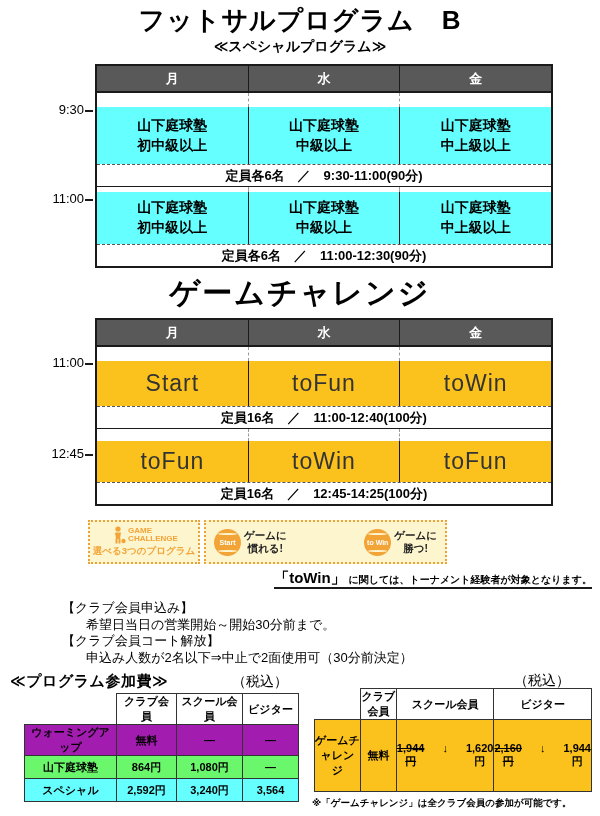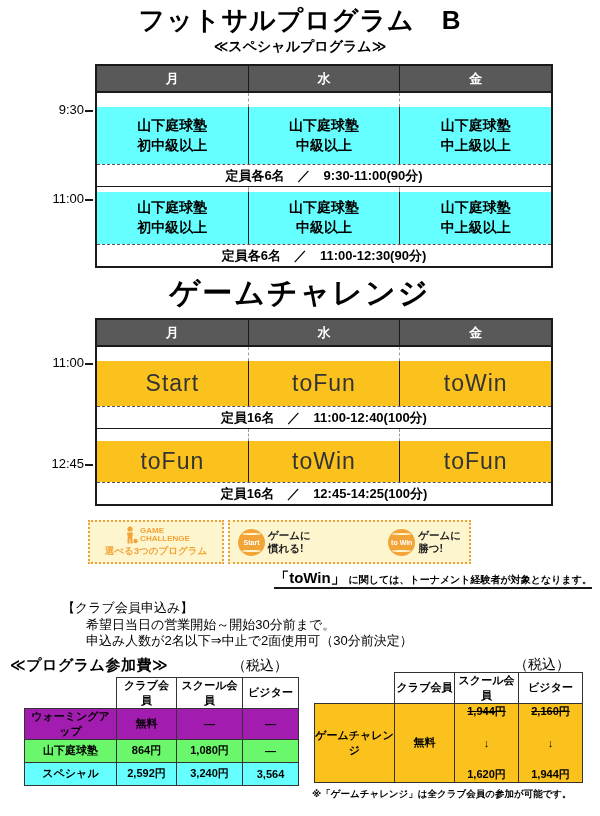--- a/index.html
+++ b/index.html
@@ -33,26 +33,26 @@
            justify-content:center; font-size:23px; color:#333; letter-spacing:1px; }
   .gcell:first-child { border-left:none; }
   .frow { height:22px; border-top:1px dashed #555; display:flex; align-items:center; justify-content:center;
           font-size:13px; font-weight:bold; background:#fff; }
   .tlabel { position:absolute; left:-74px; width:70px; text-align:right; font-size:13px; white-space:nowrap; }
   .tlabel .tick { display:inline-block; width:8px; height:2px; background:#1a1a1a; vertical-align:middle; margin-left:1px; }
 
   
   .banner { margin:14px 0 0 88px; display:flex; gap:4px; height:44px; }
   .bbox { background:#FDF5CE; border:2px dotted #E8A33D; display:flex; align-items:center; }
-  .logo-box { width:136px; flex-direction:column; justify-content:center; }
+  .logo-box { width:112px; flex-direction:column; justify-content:center; }
   .logo-top { display:flex; align-items:center; gap:2px; }
   .logo-word { font-size:8px; font-weight:bold; color:#F2A437; line-height:1.05; text-align:left; }
   .logo-caption { font-size:9.5px; font-weight:bold; color:#F2A437; margin-top:1px; white-space:nowrap; }
   .items-box { width:243px; justify-content:space-between; padding:0 8px; }
-  .bitem { display:flex; align-items:center; gap:3px; }
+  .bitem { display:flex; align-items:center; gap:3px;text-align:center; }
   .badge { width:27px; height:27px; border-radius:50%; background:#F2A437; color:#fff; font-size:7px; font-weight:bold;
            display:flex; align-items:center; justify-content:center; position:relative; flex:none; }
   .badge::before,.badge::after { content:""; position:absolute; left:4px; right:4px; height:2px;
            background:#FDF5CE; border-radius:50%; }
   .badge::before { top:4px; } .badge::after { bottom:4px; }
   .btext { font-size:10.5px; font-weight:bold; line-height:1.25; color:#222; white-space:nowrap; }
 
   
   .towin { text-align:right; margin:5px 8px 12px 0; }
   .towin .wrap { border-bottom:2px solid #1a1a1a; padding-bottom:1px; }
@@ -78,21 +78,21 @@
   .pink { background:#a21caf; } .green { background:#6BF76B; } .cyanbg { background:#66FFFF;border-radius:8px; } .gold { background:#FBC21D; }
 
   .fees-right { margin-left:4px; width:286px; }
   .tax-r { text-align:right; margin-right:22px; height:14px; }
   table.gfee { border-collapse:collapse; margin-left:8px; margin-top:2px; }
   table.gfee td { border:1px solid #333; font-size:11px; font-weight:bold; text-align:center; vertical-align:middle; }
   table.gfee td.nob { border:none; }
   .gfee .h { background:#fff; height:20px; }
   .gw-label{ width:80px; } .gw-c{ width:60px; } .gw-c2{ width:64px; }
   .gfee .datarow { height:72px; }
-  .pstack { display:flex; flex-direction:column; gap:18px; }
+  .pstack { display:flex; gap:18px; }
   .old { text-decoration:line-through; }
   .gnote { font-size:9.5px; font-weight:bold; margin-top:5px; margin-left:6px; }
 </style>
 </head>
 <body>
 
 <div class="page">
 
   <div class="main-title">フットサルプログラム　B</div>
   <div class="sub-title">≪スペシャルプログラム≫</div>
@@ -165,21 +165,21 @@
       <div class="gcell">Start</div>
       <div class="gcell">toFun</div>
       <div class="gcell">toWin</div>
     </div>
     <div class="frow">定員16名　／　11:00-12:40(100分)</div>
     <div class="strip s13 topline">
         <div class="scell"></div>
         <div class="scell"></div>
         <div class="scell"></div>
       </div>
-    <div class="tlabel" style="top:136px;"><span>12:45</span><span class="tick"></span></div>
+    <div class="tlabel" style="top:126px;"><span>12:45</span><span class="tick"></span></div>
     <div class="grow g41">
       <div class="gcell">toFun</div>
       <div class="gcell">toWin</div>
       <div class="gcell">toFun</div>
     </div>
     <div class="frow">定員16名　／　12:45-14:25(100分)</div>
   </div>
 
   <div class="banner">
     <div class="bbox logo-box">
@@ -216,20 +216,21 @@
     </div>
   </div>
 
   <div class="towin">
     <span class="wrap"><span class="em">「toWin」</span><span class="rest"> に関しては、トーナメント経験者が対象となります。</span></span>
   </div>
 
   <div class="info">
     <div>【クラブ会員申込み】</div>
     <div class="line">希望日当日の営業開始～開始30分前まで。</div>
+    <div>【クラブ会員コート解放】</div>
     <div class="line">申込み人数が2名以下⇒中止で2面使用可（30分前決定）</div>
   </div>
 
   <div class="fees">
 
     <div class="fees-left">
       <div class="fee-title-row">
         <span class="fee-title">≪プログラム参加費≫</span>
         <span class="tax">（税込）</span>
       </div>

